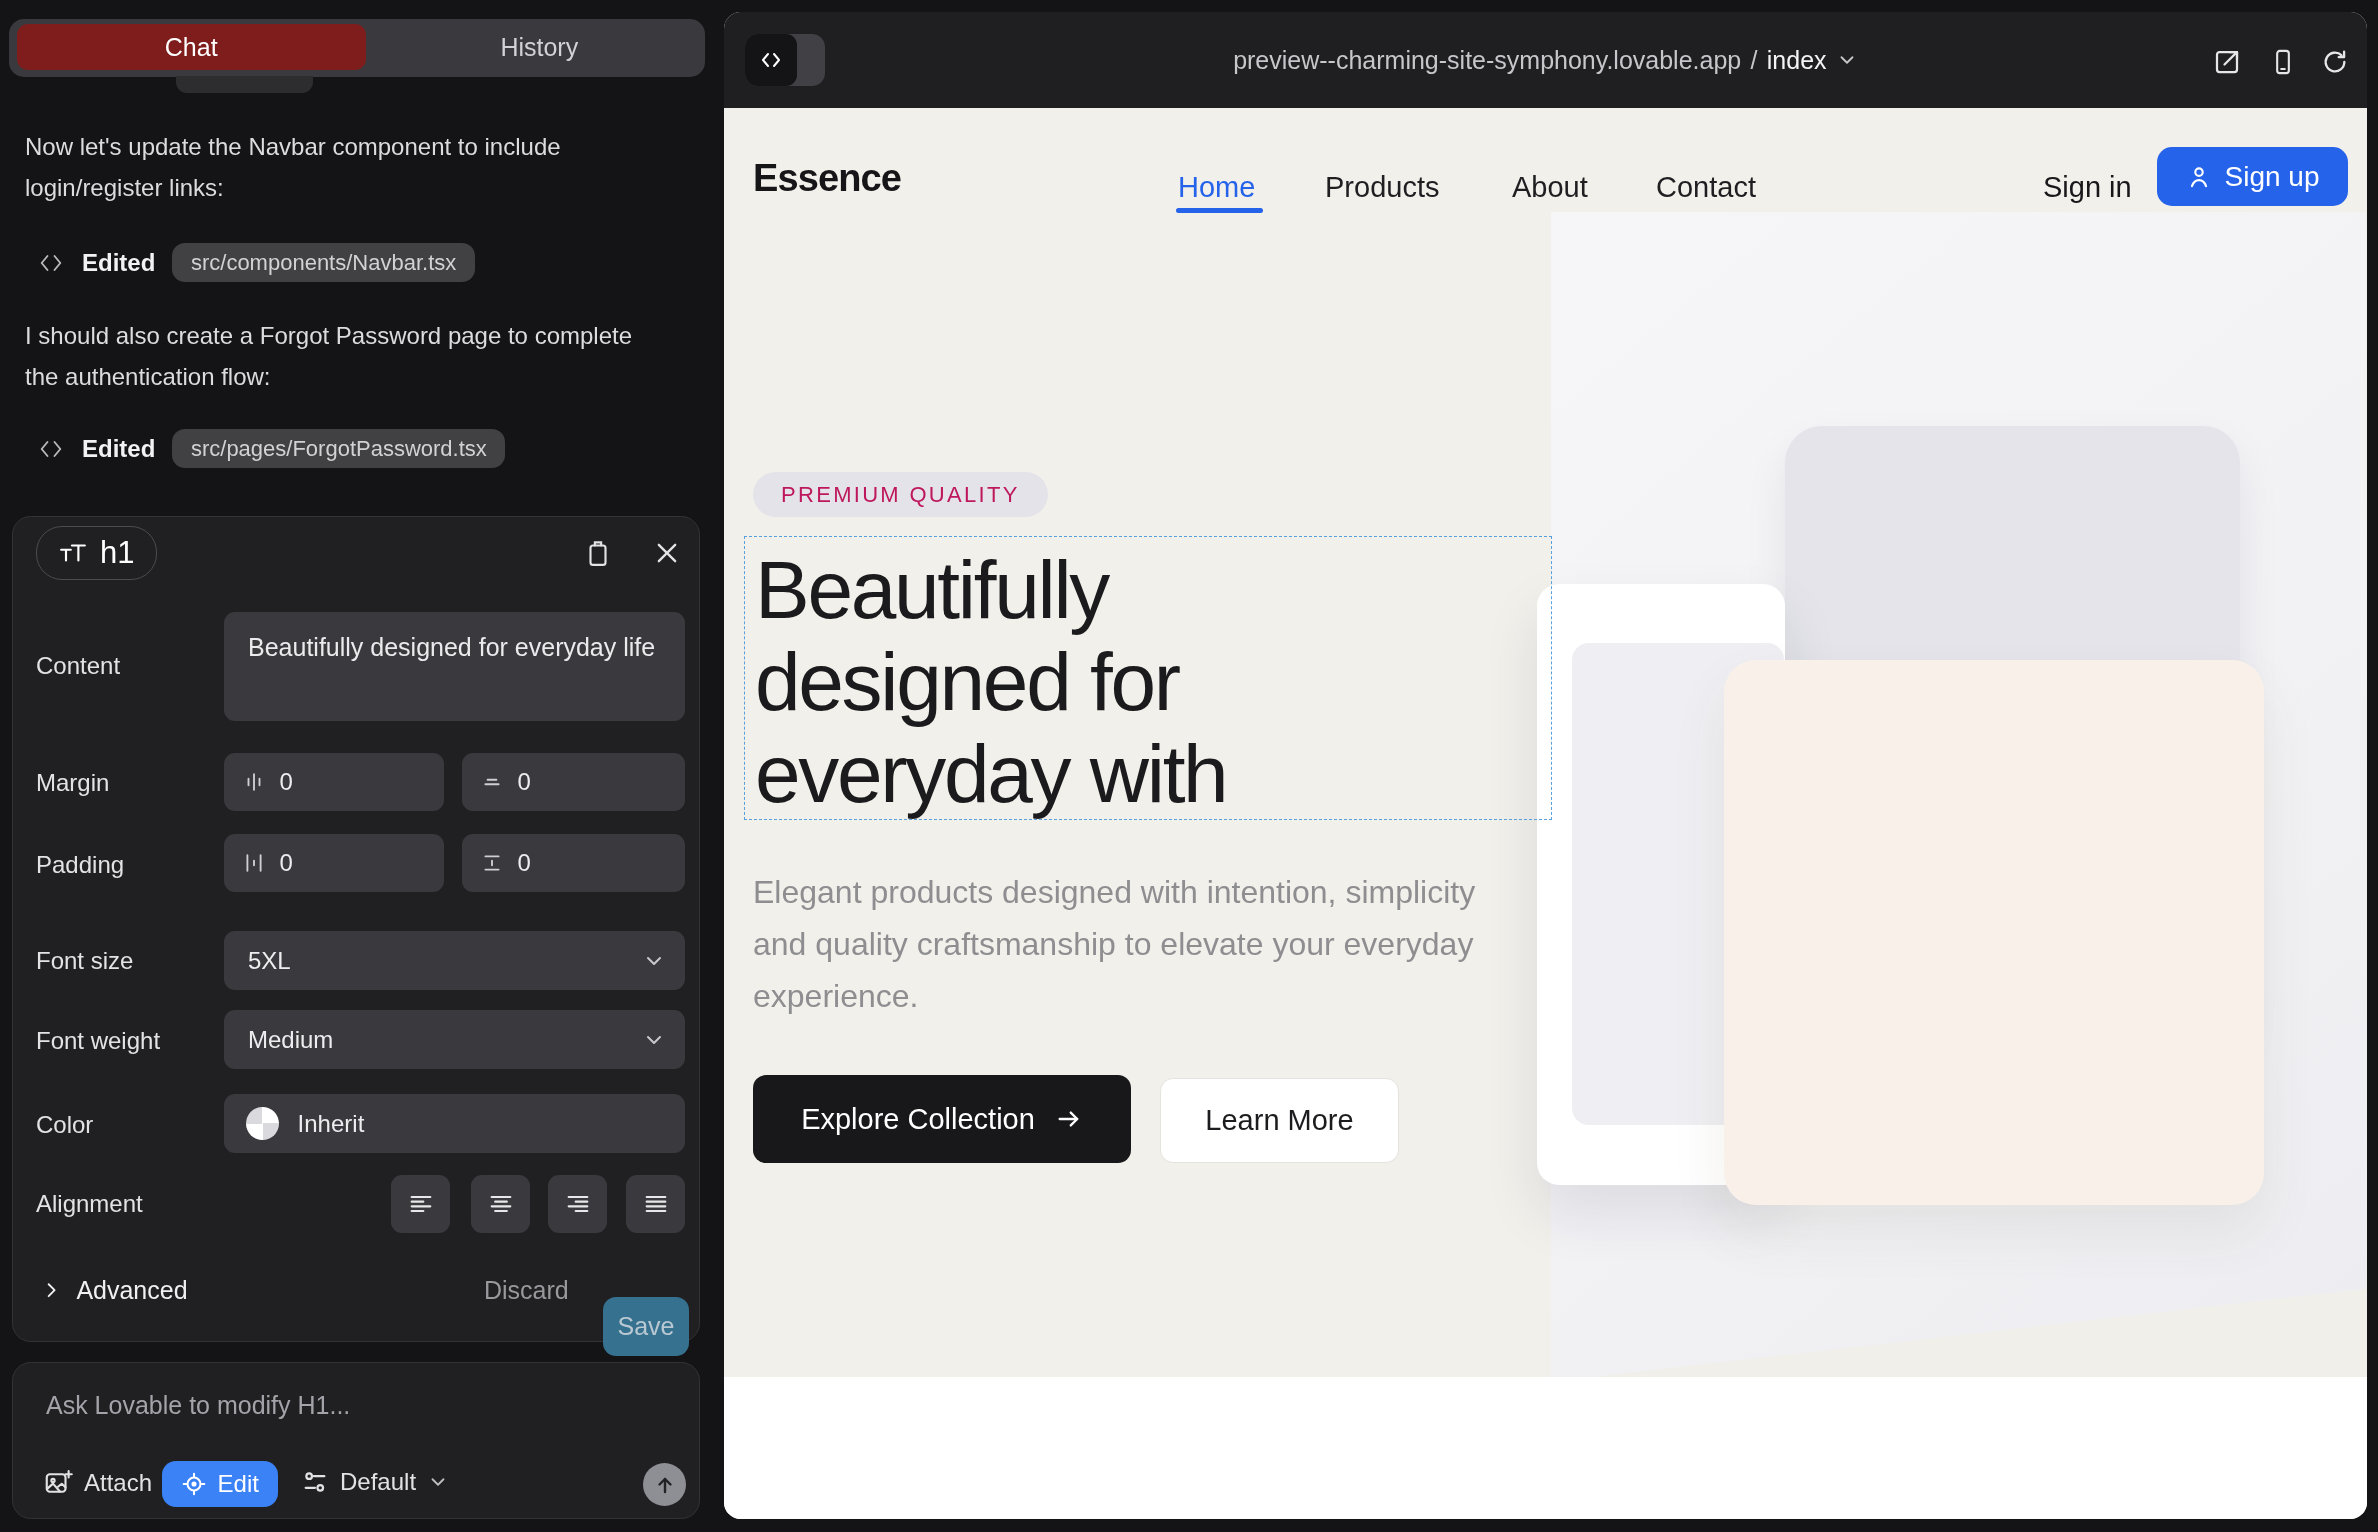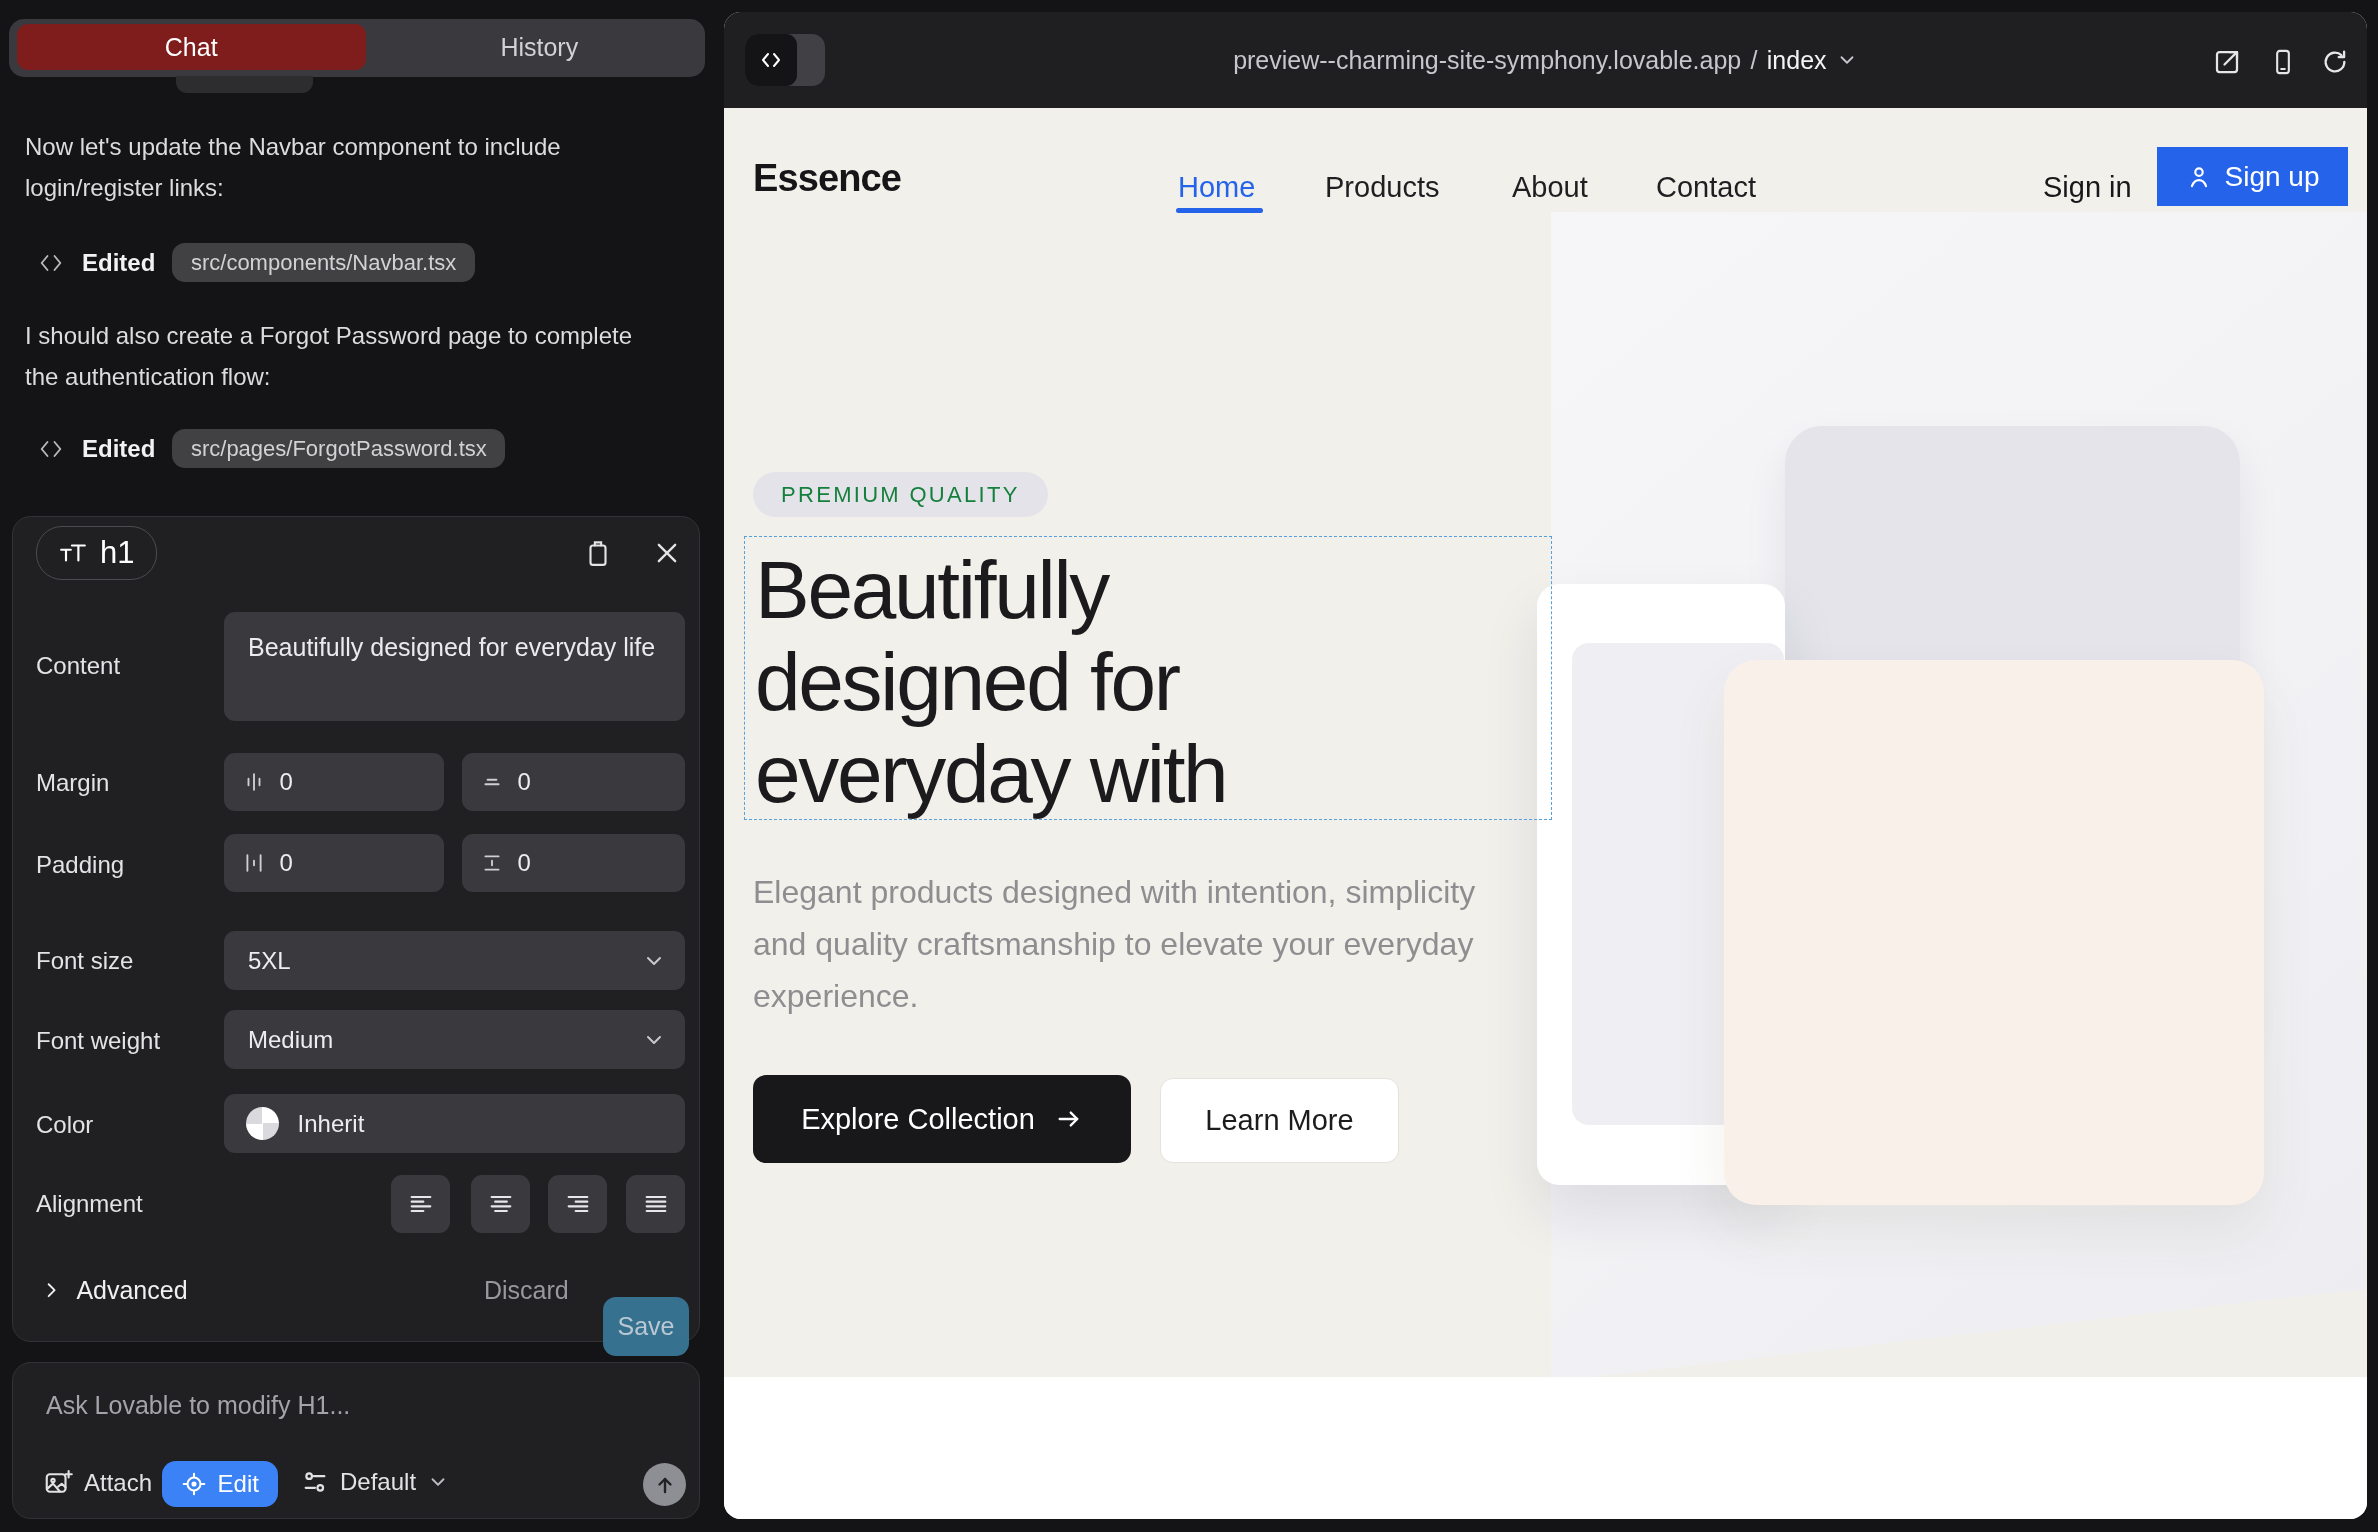--- a/index.html
+++ b/index.html
@@ -69,24 +69,24 @@
   .card-white-inner{left:35px;top:59px;width:212px;height:482px;background:#efeff3;border-radius:16.7px;}
   .card-cream{left:1000px;top:648px;width:540px;height:545px;background:#f9f1e9;border-radius:32px;
               box-shadow:0 28px 56px rgba(80,60,30,.08);}
   .white-strip{left:0;top:1365px;width:1643px;height:142px;background:#ffffff;}
 
   .logo{left:29px;top:145px;font-size:38px;font-weight:bold;color:#161618;letter-spacing:-0.9px;}
   .nav-link{top:159px;font-size:29px;color:#1f1f22;cursor:pointer;}
   .nav-link.active{color:#2563eb;}
   .nav-underline{left:452px;top:196px;width:87px;height:4.6px;background:#2563eb;border-radius:2.8px;}
   .signin{left:1319px;top:159px;font-size:29px;color:#18181a;cursor:pointer;}
-  .signup{left:1433px;top:135px;width:191px;height:59px;background:#2563eb;border-radius:0;display:flex;
+  .signup{left:1433px;top:135px;width:191px;height:59px;background:#2563eb;border-radius:15px;display:flex;
           align-items:center;justify-content:center;gap:13px;color:#ffffff;font-size:28px;cursor:pointer;}
   .hero-badge{left:29px;top:460px;height:45px;padding:0 28px;background:#e4e3e9;border-radius:23px;
-              display:inline-flex;align-items:center;font-size:22px;letter-spacing:2.3px;color:#15803d;}
+              display:inline-flex;align-items:center;font-size:22px;letter-spacing:2.3px;color:#be185d;}
   .sel-box{left:19.5px;top:524px;width:808px;height:284px;border:1.9px dashed #58a0dd;box-sizing:border-box;}
   .hero-h1{left:31px;top:532px;font-size:82px;line-height:92px;font-weight:500;color:#1b1b1d;letter-spacing:-2.3px;}
   .hero-p{left:29px;top:854px;width:742px;font-size:32px;line-height:52px;color:#8e8e91;}
   .cta-dark{left:29px;top:1063px;width:378px;height:88px;background:#18181a;border-radius:13px;display:flex;
             align-items:center;justify-content:center;gap:20px;color:#fff;font-size:29px;cursor:pointer;}
   .cta-light{left:436px;top:1066px;width:239px;height:85px;background:#fff;border:1.4px solid #e5e3de;border-radius:13px;
              box-sizing:border-box;display:flex;align-items:center;justify-content:center;color:#1c1c1e;font-size:29px;cursor:pointer;}
 </style>
 </head>
 <body>

